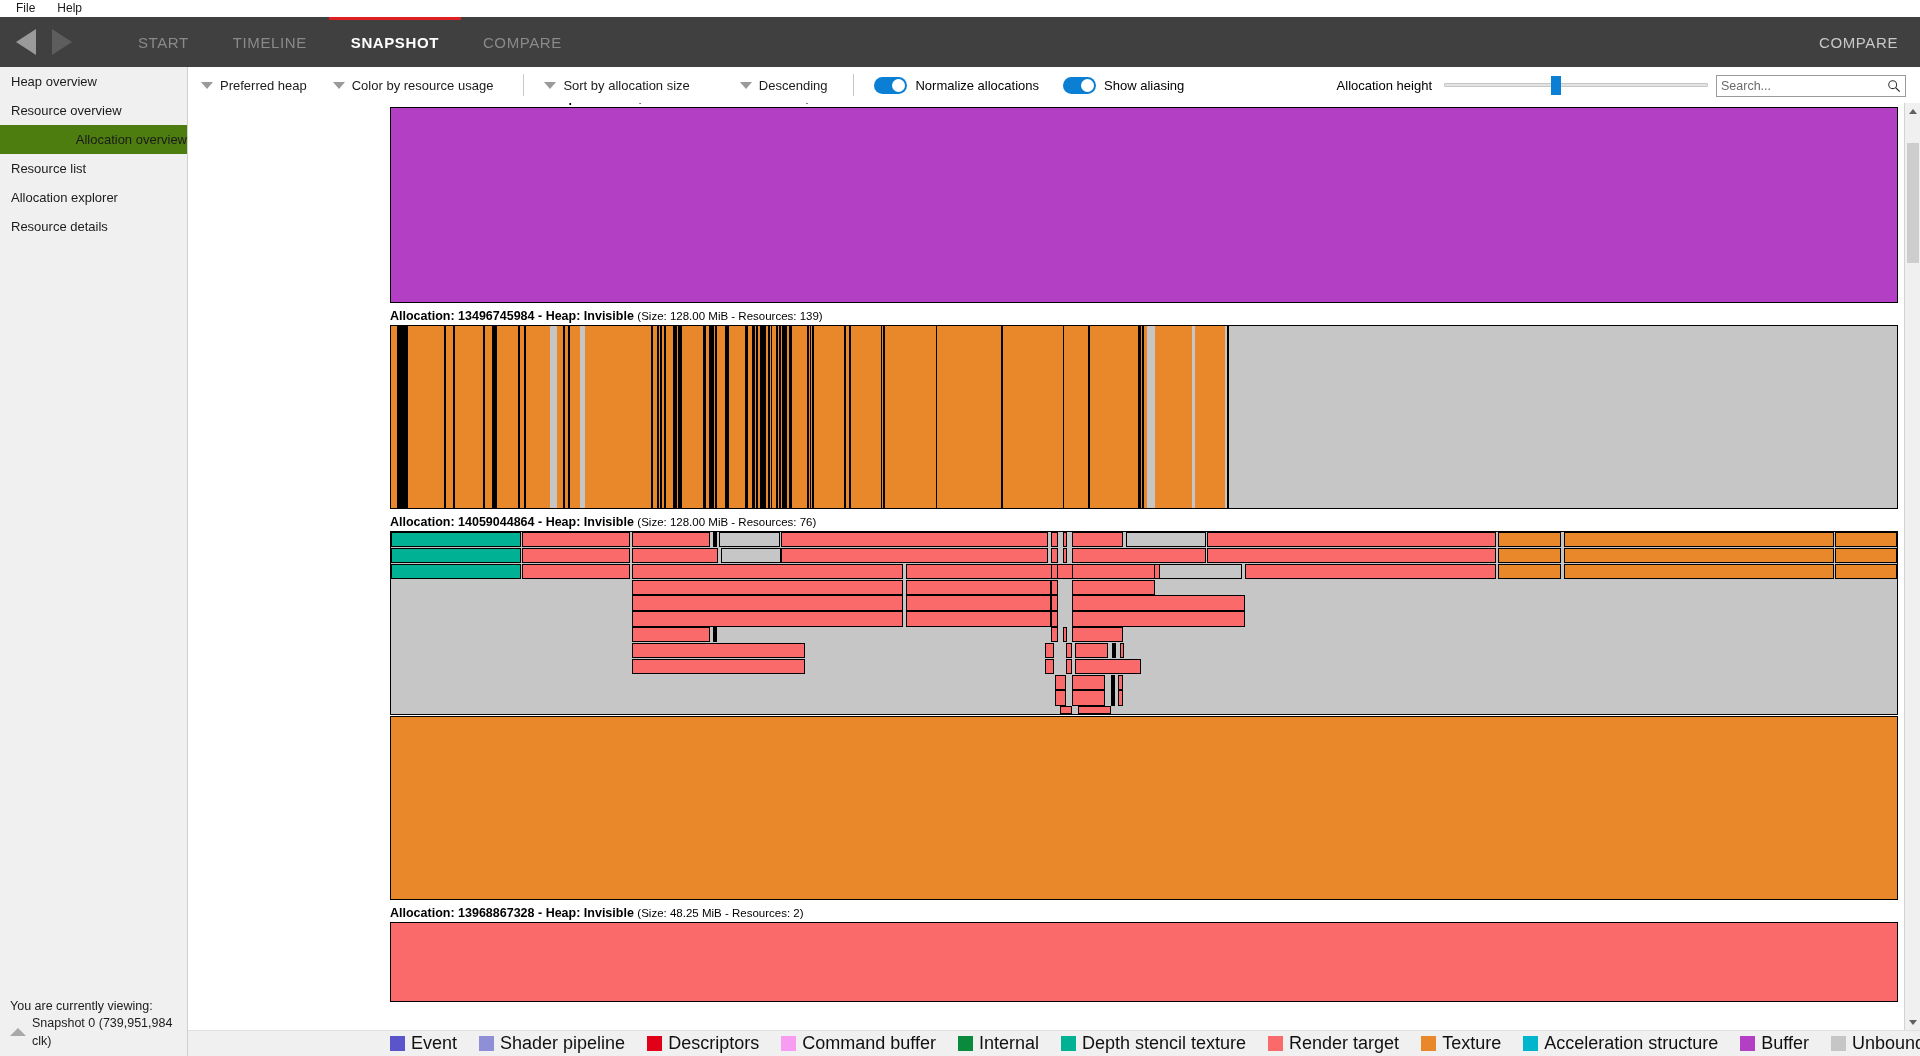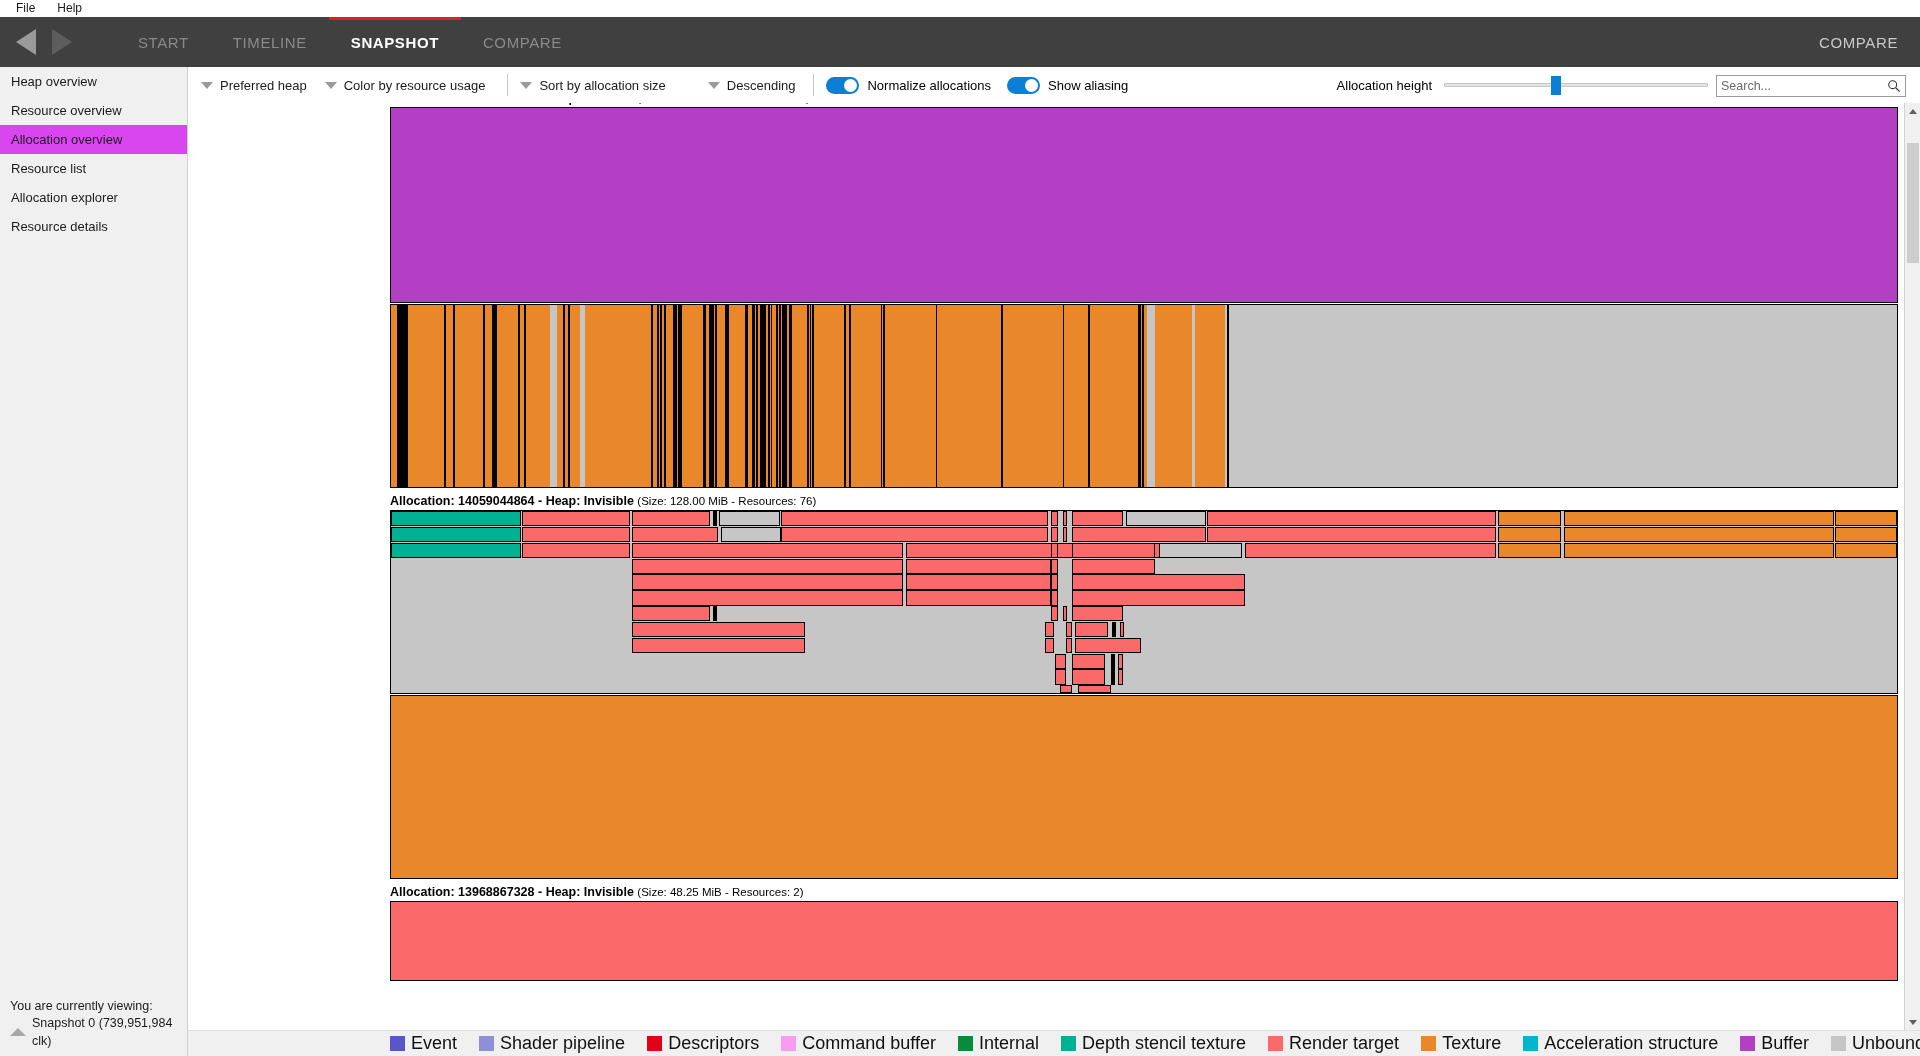--- a/index.html
+++ b/index.html
@@ -71,21 +71,21 @@
     border-right: 1px solid #cfcfcf;
     display: flex; flex-direction: column;
     position: relative;
   }
   .side-item {
     height: 29px; line-height: 29px;
     padding-left: 11px;
     font-size: 13px; color: #1b1b1b;
     cursor: default;
   }
-  .side-item.selected { background: #d946ef; }
+  .side-item.selected { background: #4d7c0f; text-align: right; }
   .side-foot {
     position: absolute; left: 0; right: 0; bottom: 0;
     padding: 0 0 6px 10px;
     font-size: 12.5px; color: #1b1b1b;
   }
   .side-foot .l1 { line-height: 16px; }
   .side-foot .l2 { line-height: 18px; display: flex; align-items: center; gap: 6px; }
   .caret-up {
     width: 0; height: 0;
     border-left: 8px solid transparent;
@@ -94,21 +94,21 @@
     display: inline-block;
   }
 
   
   .main { flex: 1; display: flex; flex-direction: column; min-width: 0; background:#fff; }
 
   .toolbar {
     height: 36px; flex: none;
     display: flex; align-items: center;
     padding-left: 13px;
-    gap: 0px;
+    gap: 8px;
     position: relative;
   }
   .tb-item {
     display: flex; align-items: center; gap: 7px;
     font-size: 13px; color: #1b1b1b;
     padding: 0 10px 0 0;
     margin-right: 8px;
     cursor: default;
   }
   .chev {
@@ -322,20 +322,24 @@
         <div class="alloclist">
 
           <div class="alloc-label" style="margin-top:-14px; color:#000; opacity:1;">
             <b>Allocation: 13602280000 - Heap: Invisible</b>
             <span class="meta">(Size: 128.00 MiB - Resources: 1)</span>
           </div>
           <div class="alloc-bar" style="height:196px; margin-top:1px; background:#c6c6c6;">
             <div class="seg" style="left:0;top:0;width:100%;height:100%;background:#b23fc4;"></div>
           </div>
 
+          <div class="alloc-label" style="margin-top:4px;">
+            <b>Allocation: 13496745984 - Heap: Invisible</b>
+            <span class="meta">(Size: 128.00 MiB - Resources: 139)</span>
+          </div>
           <div class="alloc-bar" id="bar1" style="height:184px; margin-top:1px;">
               <div class="seg" style="left: 0%; top: 0px; width: 53.2%; height: 100%; background: rgb(232, 136, 42);"></div>
               <div class="seg" style="left: 0.693092%; top: 0px; width: 0.12%; height: 100%; background: rgb(0, 0, 0);"></div>
               <div class="seg" style="left: 0.482889%; top: 0px; width: 0.12%; height: 100%; background: rgb(0, 0, 0);"></div>
               <div class="seg" style="left: 0.67949%; top: 0px; width: 0.12%; height: 100%; background: rgb(0, 0, 0);"></div>
               <div class="seg" style="left: 0.897529%; top: 0px; width: 0.12%; height: 100%; background: rgb(0, 0, 0);"></div>
               <div class="seg" style="left: 0.707677%; top: 0px; width: 0.12%; height: 100%; background: rgb(0, 0, 0);"></div>
               <div class="seg" style="left: 0.703874%; top: 0px; width: 0.12%; height: 100%; background: rgb(0, 0, 0);"></div>
               <div class="seg" style="left: 3.53816%; top: 0px; width: 0.12%; height: 100%; background: rgb(0, 0, 0);"></div>
               <div class="seg" style="left: 4.10654%; top: 0px; width: 0.12%; height: 100%; background: rgb(0, 0, 0);"></div>

